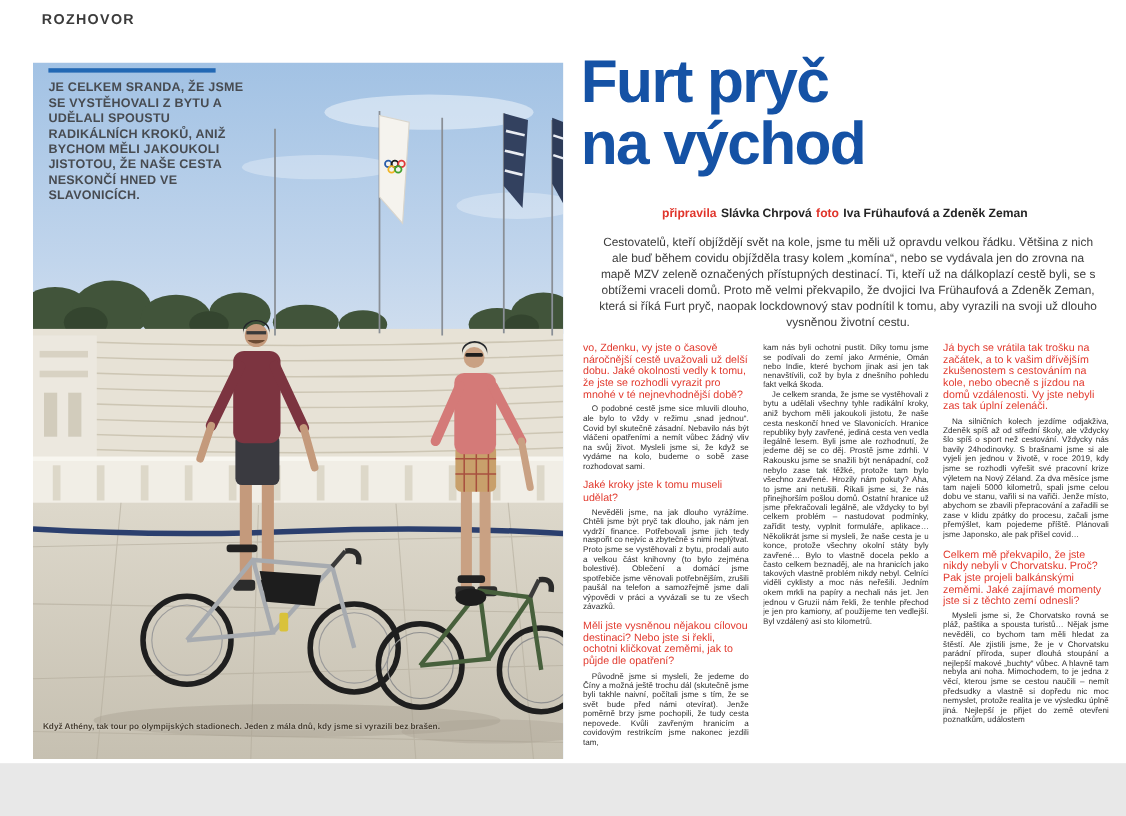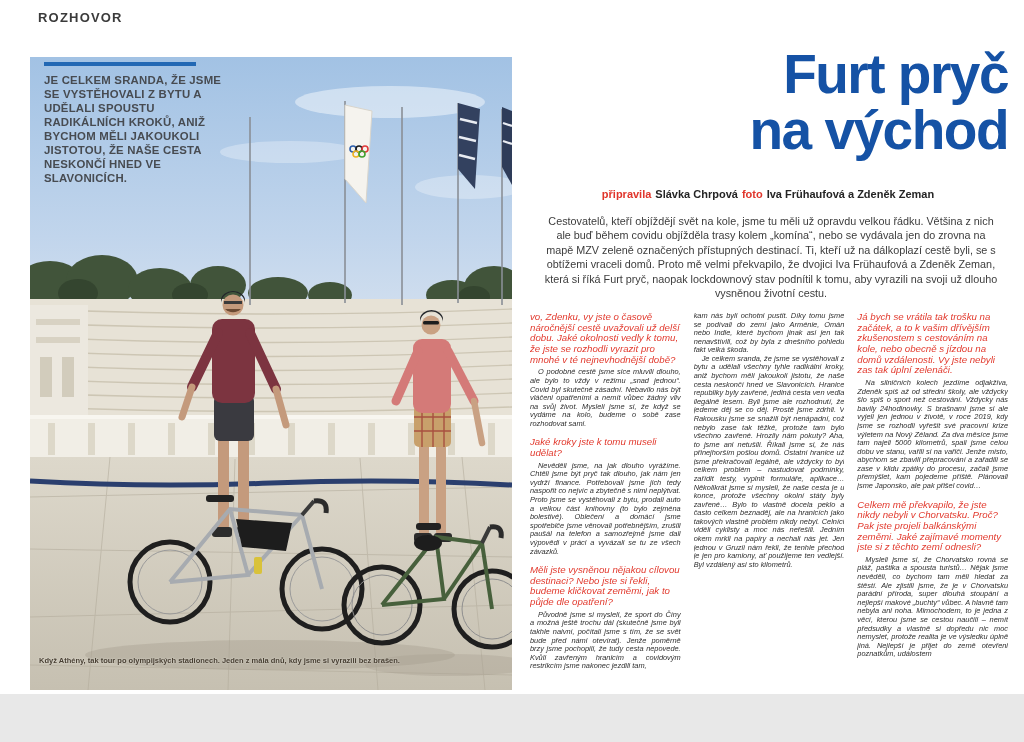--- a/index.html
+++ b/index.html
@@ -12,32 +12,32 @@
   
   .photo{position:absolute;left:30px;top:57px;width:482px;height:633px;overflow:hidden;background:#bcd2e8;}
   .photo svg{display:block;}
   .quote{position:absolute;left:14px;top:5px;width:190px;}
   .quote-bar{width:152px;height:4px;background:#2268b4;margin-bottom:7px;}
   .quote-text{font-size:11.4px;font-weight:bold;color:#474b51;line-height:1.23;letter-spacing:.2px;}
   .caption{position:absolute;left:9px;bottom:25px;font-size:7.5px;font-weight:bold;color:#473e31;
            text-shadow:0 0 2px rgba(255,255,255,.65);}
 
   
-  .headline{position:absolute;left:528px;top:46px;width:480px;text-align:right;
+  .headline{position:absolute;left:528px;top:46px;width:480px;text-align:left;
             color:#1552a5;font-weight:bold;font-size:55px;line-height:1.02;letter-spacing:-1.5px;}
   .byline{position:absolute;left:528px;top:188px;width:480px;text-align:center;
           font-size:11px;color:#242424;font-weight:bold;}
   .byline span{margin:0 2px;}
   .red{color:#e0352b;}
   .lead{position:absolute;left:542px;top:214px;width:458px;text-align:center;
         font-size:10.8px;line-height:1.34;color:#3c3c3c;}
 
   .columns{position:absolute;left:530px;top:312px;width:478px;height:403px;
            display:flex;gap:13px;overflow:hidden;}
-  .col{flex:1;min-width:0;overflow:hidden;font-style:italic;}
+  .col{flex:1;min-width:0;overflow:hidden;}
   .q{color:#e23a2e;font-size:9.7px;line-height:1.1;margin:9px 0 3px;text-align:left;font-weight:400;}
   .col .q:first-child{margin-top:0;}
   .a{font-size:7.4px;line-height:1.16;color:#2e2e2e;margin:0;text-align:justify;text-indent:8px;}
   .a.cont{text-indent:0;}
 
   .footer{position:absolute;top:717px;font-size:8.5px;color:#9a9a9a;margin-top:46px;}
   .footer .pnum{font-size:11px;font-weight:bold;color:#333;}
   .footer-left{left:30px;}
   .footer-left .pnum{margin-right:12px;}
   .footer-right{right:29px;text-align:right;}
@@ -260,22 +260,22 @@
   </div>
 
   <div class="lead">Cestovatelů, kteří objíždějí svět na kole, jsme tu měli už opravdu velkou řádku. Většina z nich ale buď během covidu objížděla trasy kolem „komína“, nebo se vydávala jen do zrovna na mapě MZV zeleně označených přístupných destinací. Ti, kteří už na dálkoplazí cestě byli, se s obtížemi vraceli domů. Proto mě velmi překvapilo, že dvojici Iva Frühaufová a Zdeněk Zeman, která si říká Furt pryč, naopak lockdownový stav podnítil k tomu, aby vyrazili na svoji už dlouho vysněnou životní cestu.</div>
 
   <div class="columns">
     <div class="col">
       <p class="q">vo, Zdenku, vy jste o časově náročnější cestě uvažovali už delší dobu. Jaké okolnosti vedly k tomu, že jste se rozhodli vyrazit pro mnohé v té nejnevhodnější době?</p>
       <p class="a">O podobné cestě jsme sice mluvili dlouho, ale bylo to vždy v režimu „snad jednou“. Covid byl skutečně zásadní. Nebavilo nás být vláčeni opatřeními a nemít vůbec žádný vliv na svůj život. Mysleli jsme si, že když se vydáme na kolo, budeme o sobě zase rozhodovat sami.</p>
       <p class="q">Jaké kroky jste k tomu museli udělat?</p>
       <p class="a">Nevěděli jsme, na jak dlouho vyrážíme. Chtěli jsme být pryč tak dlouho, jak nám jen vydrží finance. Potřebovali jsme jich tedy naspořit co nejvíc a zbytečně s nimi neplýtvat. Proto jsme se vystěhovali z bytu, prodali auto a velkou část knihovny (to bylo zejména bolestivé). Oblečení a domácí jsme spotřebiče jsme věnovali potřebnějším, zrušili paušál na telefon a samozřejmě jsme dali výpovědi v práci a vyvázali se tu ze všech závazků.</p>
-      <p class="q">Měli jste vysněnou nějakou cílovou destinaci? Nebo jste si řekli, budeme kličkovat zeměmi, jak to půjde dle opatření?</p>
-      <p class="a">Původně jsme si mysleli, že sport do Číny a možná ještě trochu dál (skutečně jsme byli takhle naivní, počítali jsme s tím, že se svět bude před námi otevírat). Jenže poměrně brzy jsme pochopili, že tudy cesta nepovede. Kvůli zavřeným hranicím a covidovým restrikcím jsme nakonec jezdili tam,</p>
+      <p class="q">Měli jste vysněnou nějakou cílovou destinaci? Nebo jste si řekli, ochotni kličkovat zeměmi, jak to půjde dle opatření?</p>
+      <p class="a">Původně jsme si mysleli, že jedeme do Číny a možná ještě trochu dál (skutečně jsme byli takhle naivní, počítali jsme s tím, že se svět bude před námi otevírat). Jenže poměrně brzy jsme pochopili, že tudy cesta nepovede. Kvůli zavřeným hranicím a covidovým restrikcím jsme nakonec jezdili tam,</p>
     </div>
     <div class="col">
       <p class="a cont">kam nás byli ochotni pustit. Díky tomu jsme se podívali do zemí jako Arménie, Omán nebo Indie, které bychom jinak asi jen tak nenavštívili, což by byla z dnešního pohledu fakt velká škoda.</p>
       <p class="a">Je celkem sranda, že jsme se vystěhovali z bytu a udělali všechny tyhle radikální kroky, aniž bychom měli jakoukoli jistotu, že naše cesta neskončí hned ve Slavonicích. Hranice republiky byly zavřené, jediná cesta ven vedla ilegálně lesem. Byli jsme ale rozhodnutí, že jedeme děj se co děj. Prostě jsme zdrhli. V Rakousku jsme se snažili být nenápadní, což nebylo zase tak těžké, protože tam bylo všechno zavřené. Hrozily nám pokuty? Aha, to jsme ani netušili. Říkali jsme si, že nás přinejhorším pošlou domů. Ostatní hranice už jsme překračovali legálně, ale vždycky to byl celkem problém – nastudovat podmínky, zařídit testy, vyplnit formuláře, aplikace… Několikrát jsme si mysleli, že naše cesta je u konce, protože všechny okolní státy byly zavřené… Bylo to vlastně docela peklo a často celkem beznaděj, ale na hranicích jako takových vlastně problém nikdy nebyl. Celníci viděli cyklisty a moc nás neřešili. Jedním okem mrkli na papíry a nechali nás jet. Jen jednou v Gruzii nám řekli, že tenhle přechod je jen pro kamiony, ať použijeme ten vedlejší. Byl vzdálený asi sto kilometrů.</p>
     </div>
     <div class="col">
       <p class="q">Já bych se vrátila tak trošku na začátek, a to k vašim dřívějším zkušenostem s cestováním na kole, nebo obecně s jízdou na domů vzdálenosti. Vy jste nebyli zas tak úplní zelenáči.</p>
       <p class="a">Na silničních kolech jezdíme odjakživa, Zdeněk spíš až od střední školy, ale vždycky šlo spíš o sport než cestování. Vždycky nás bavily 24hodinovky. S brašnami jsme si ale vyjeli jen jednou v životě, v roce 2019, kdy jsme se rozhodli vyřešit své pracovní krize výletem na Nový Zéland. Za dva měsíce jsme tam najeli 5000 kilometrů, spali jsme celou dobu ve stanu, vařili si na vařiči. Jenže místo, abychom se zbavili přepracování a zařadili se zase v klidu zpátky do procesu, začali jsme přemýšlet, kam pojedeme příště. Plánovali jsme Japonsko, ale pak přišel covid…</p>
       <p class="q">Celkem mě překvapilo, že jste nikdy nebyli v Chorvatsku. Proč? Pak jste projeli balkánskými zeměmi. Jaké zajímavé momenty jste si z těchto zemí odnesli?</p>
       <p class="a">Mysleli jsme si, že Chorvatsko rovná se pláž, paštika a spousta turistů… Nějak jsme nevěděli, co bychom tam měli hledat za štěstí. Ale zjistili jsme, že je v Chorvatsku parádní příroda, super dlouhá stoupání a nejlepší makové „buchty“ vůbec. A hlavně tam nebyla ani noha. Mimochodem, to je jedna z věcí, kterou jsme se cestou naučili – nemít předsudky a vlastně si dopředu nic moc nemyslet, protože realita je ve výsledku úplně jiná. Nejlepší je přijet do země otevřeni poznatkům, událostem</p>

